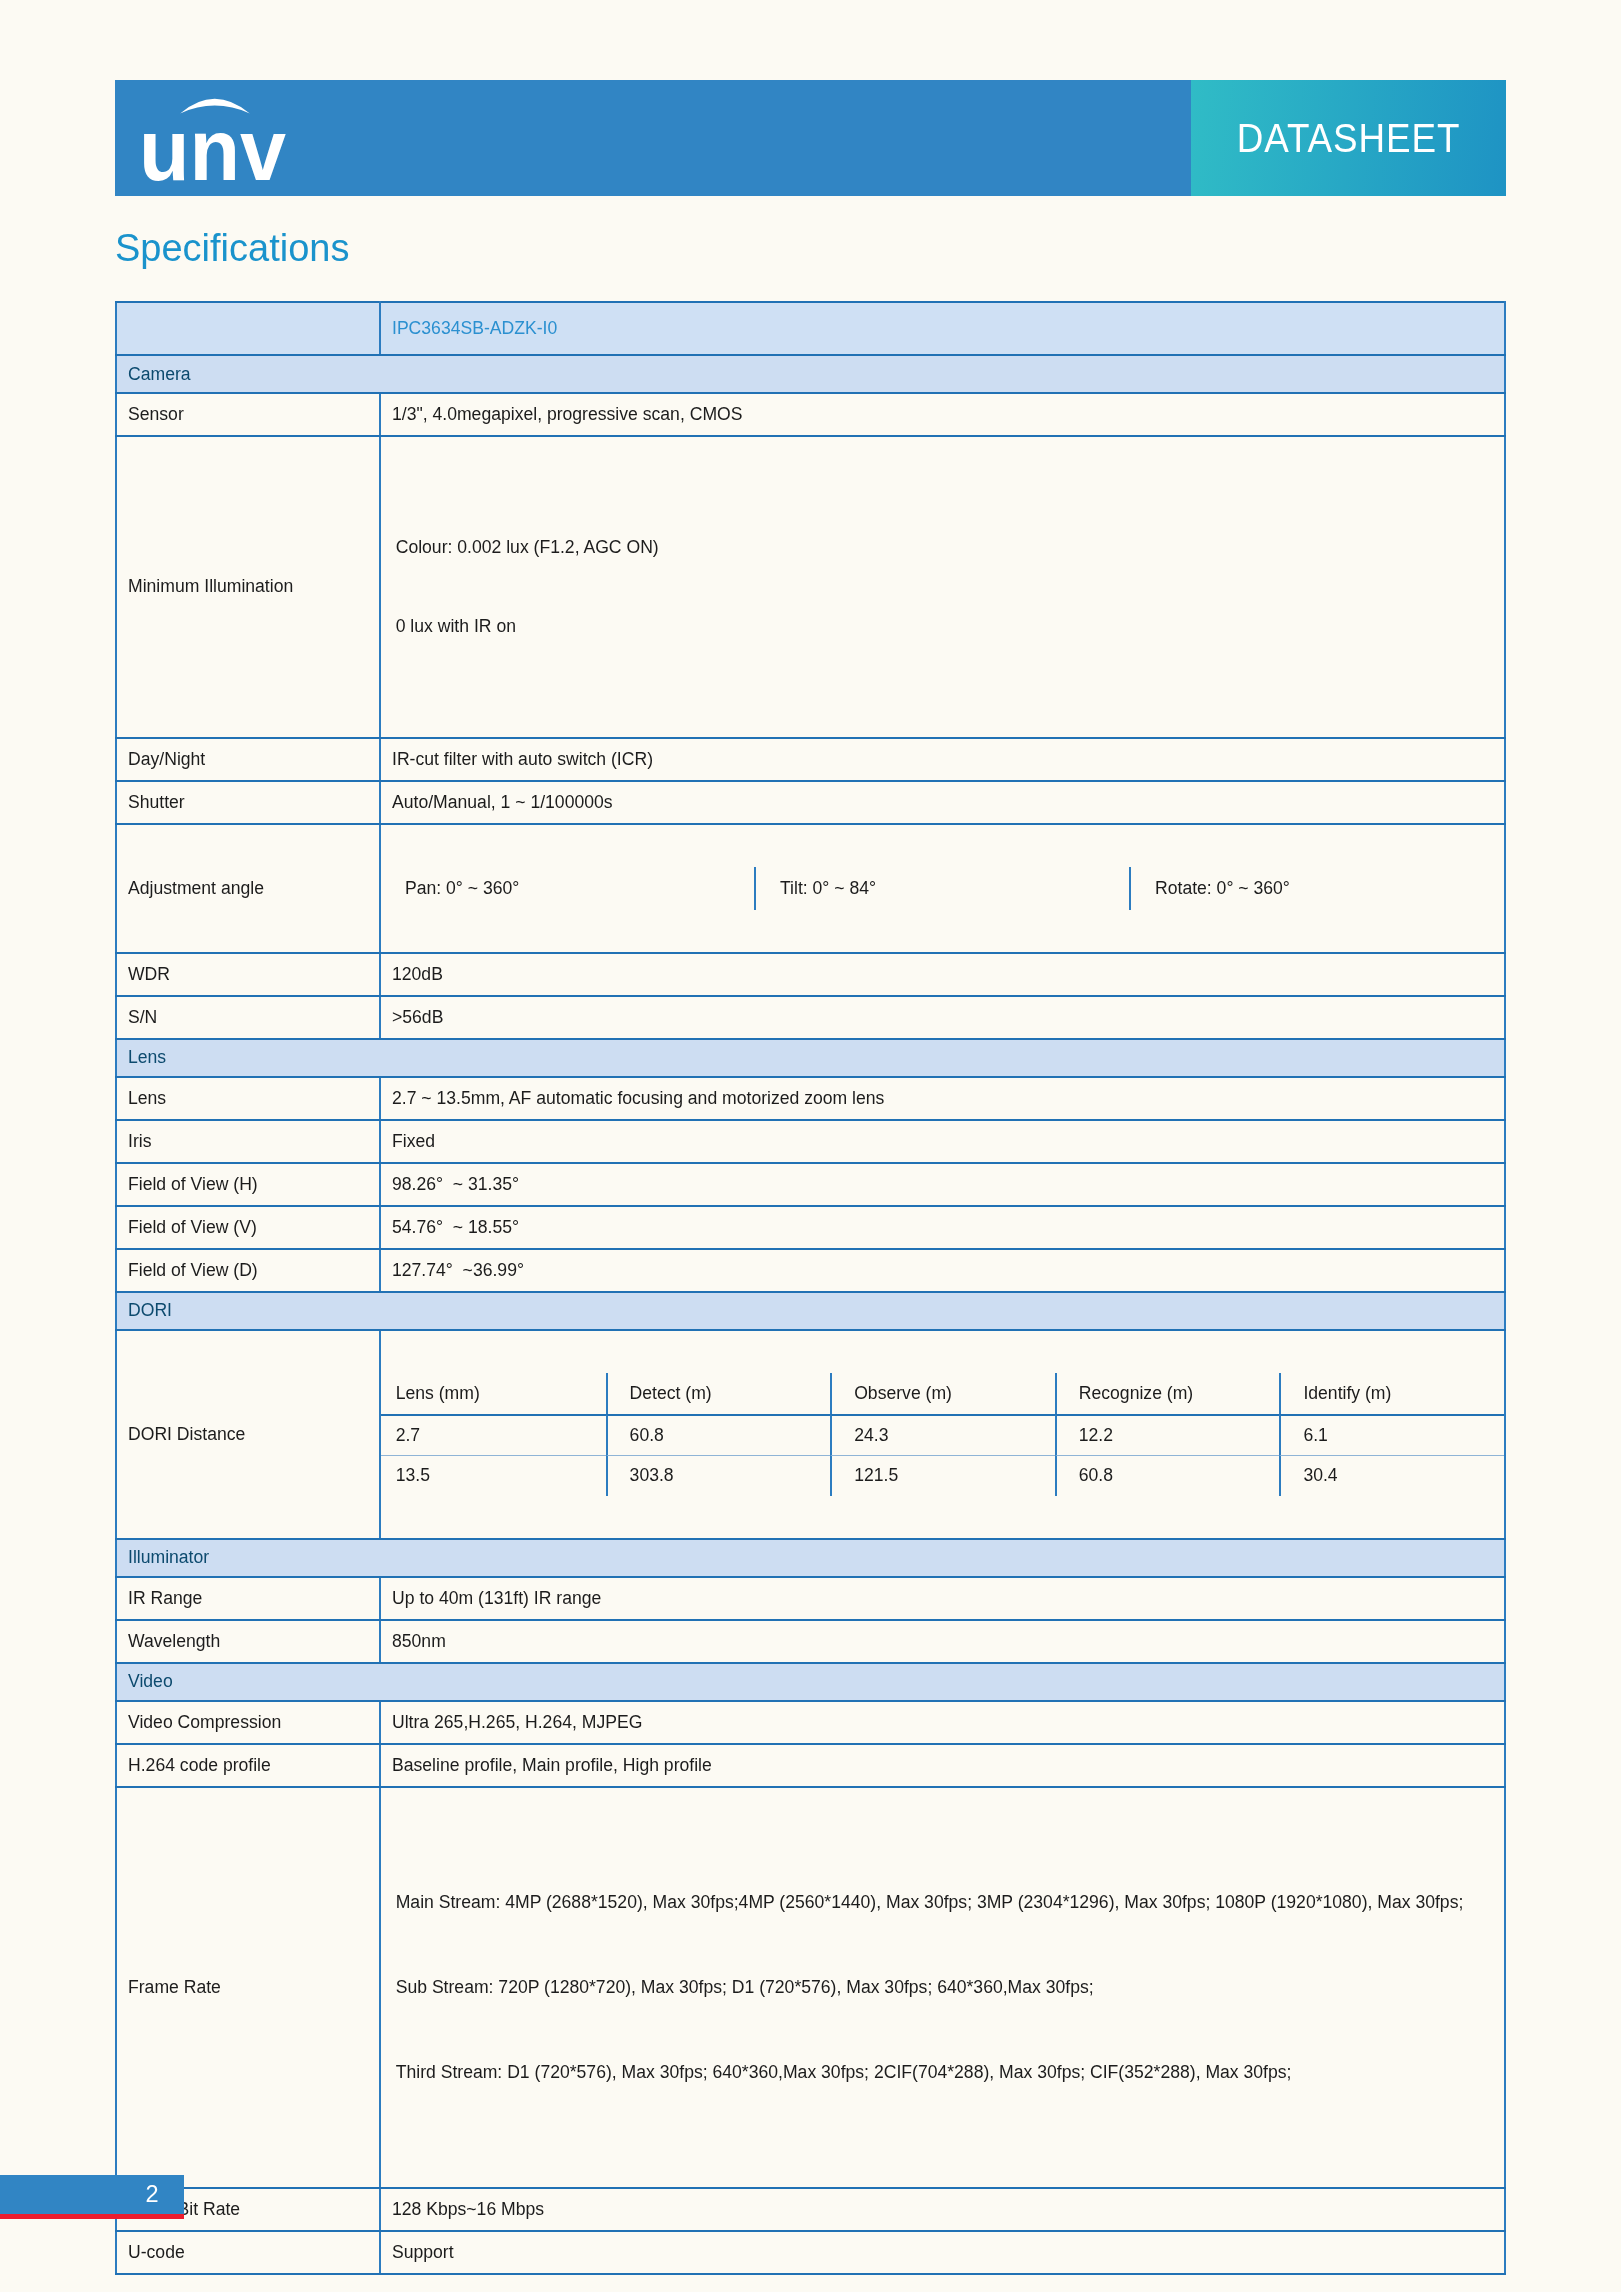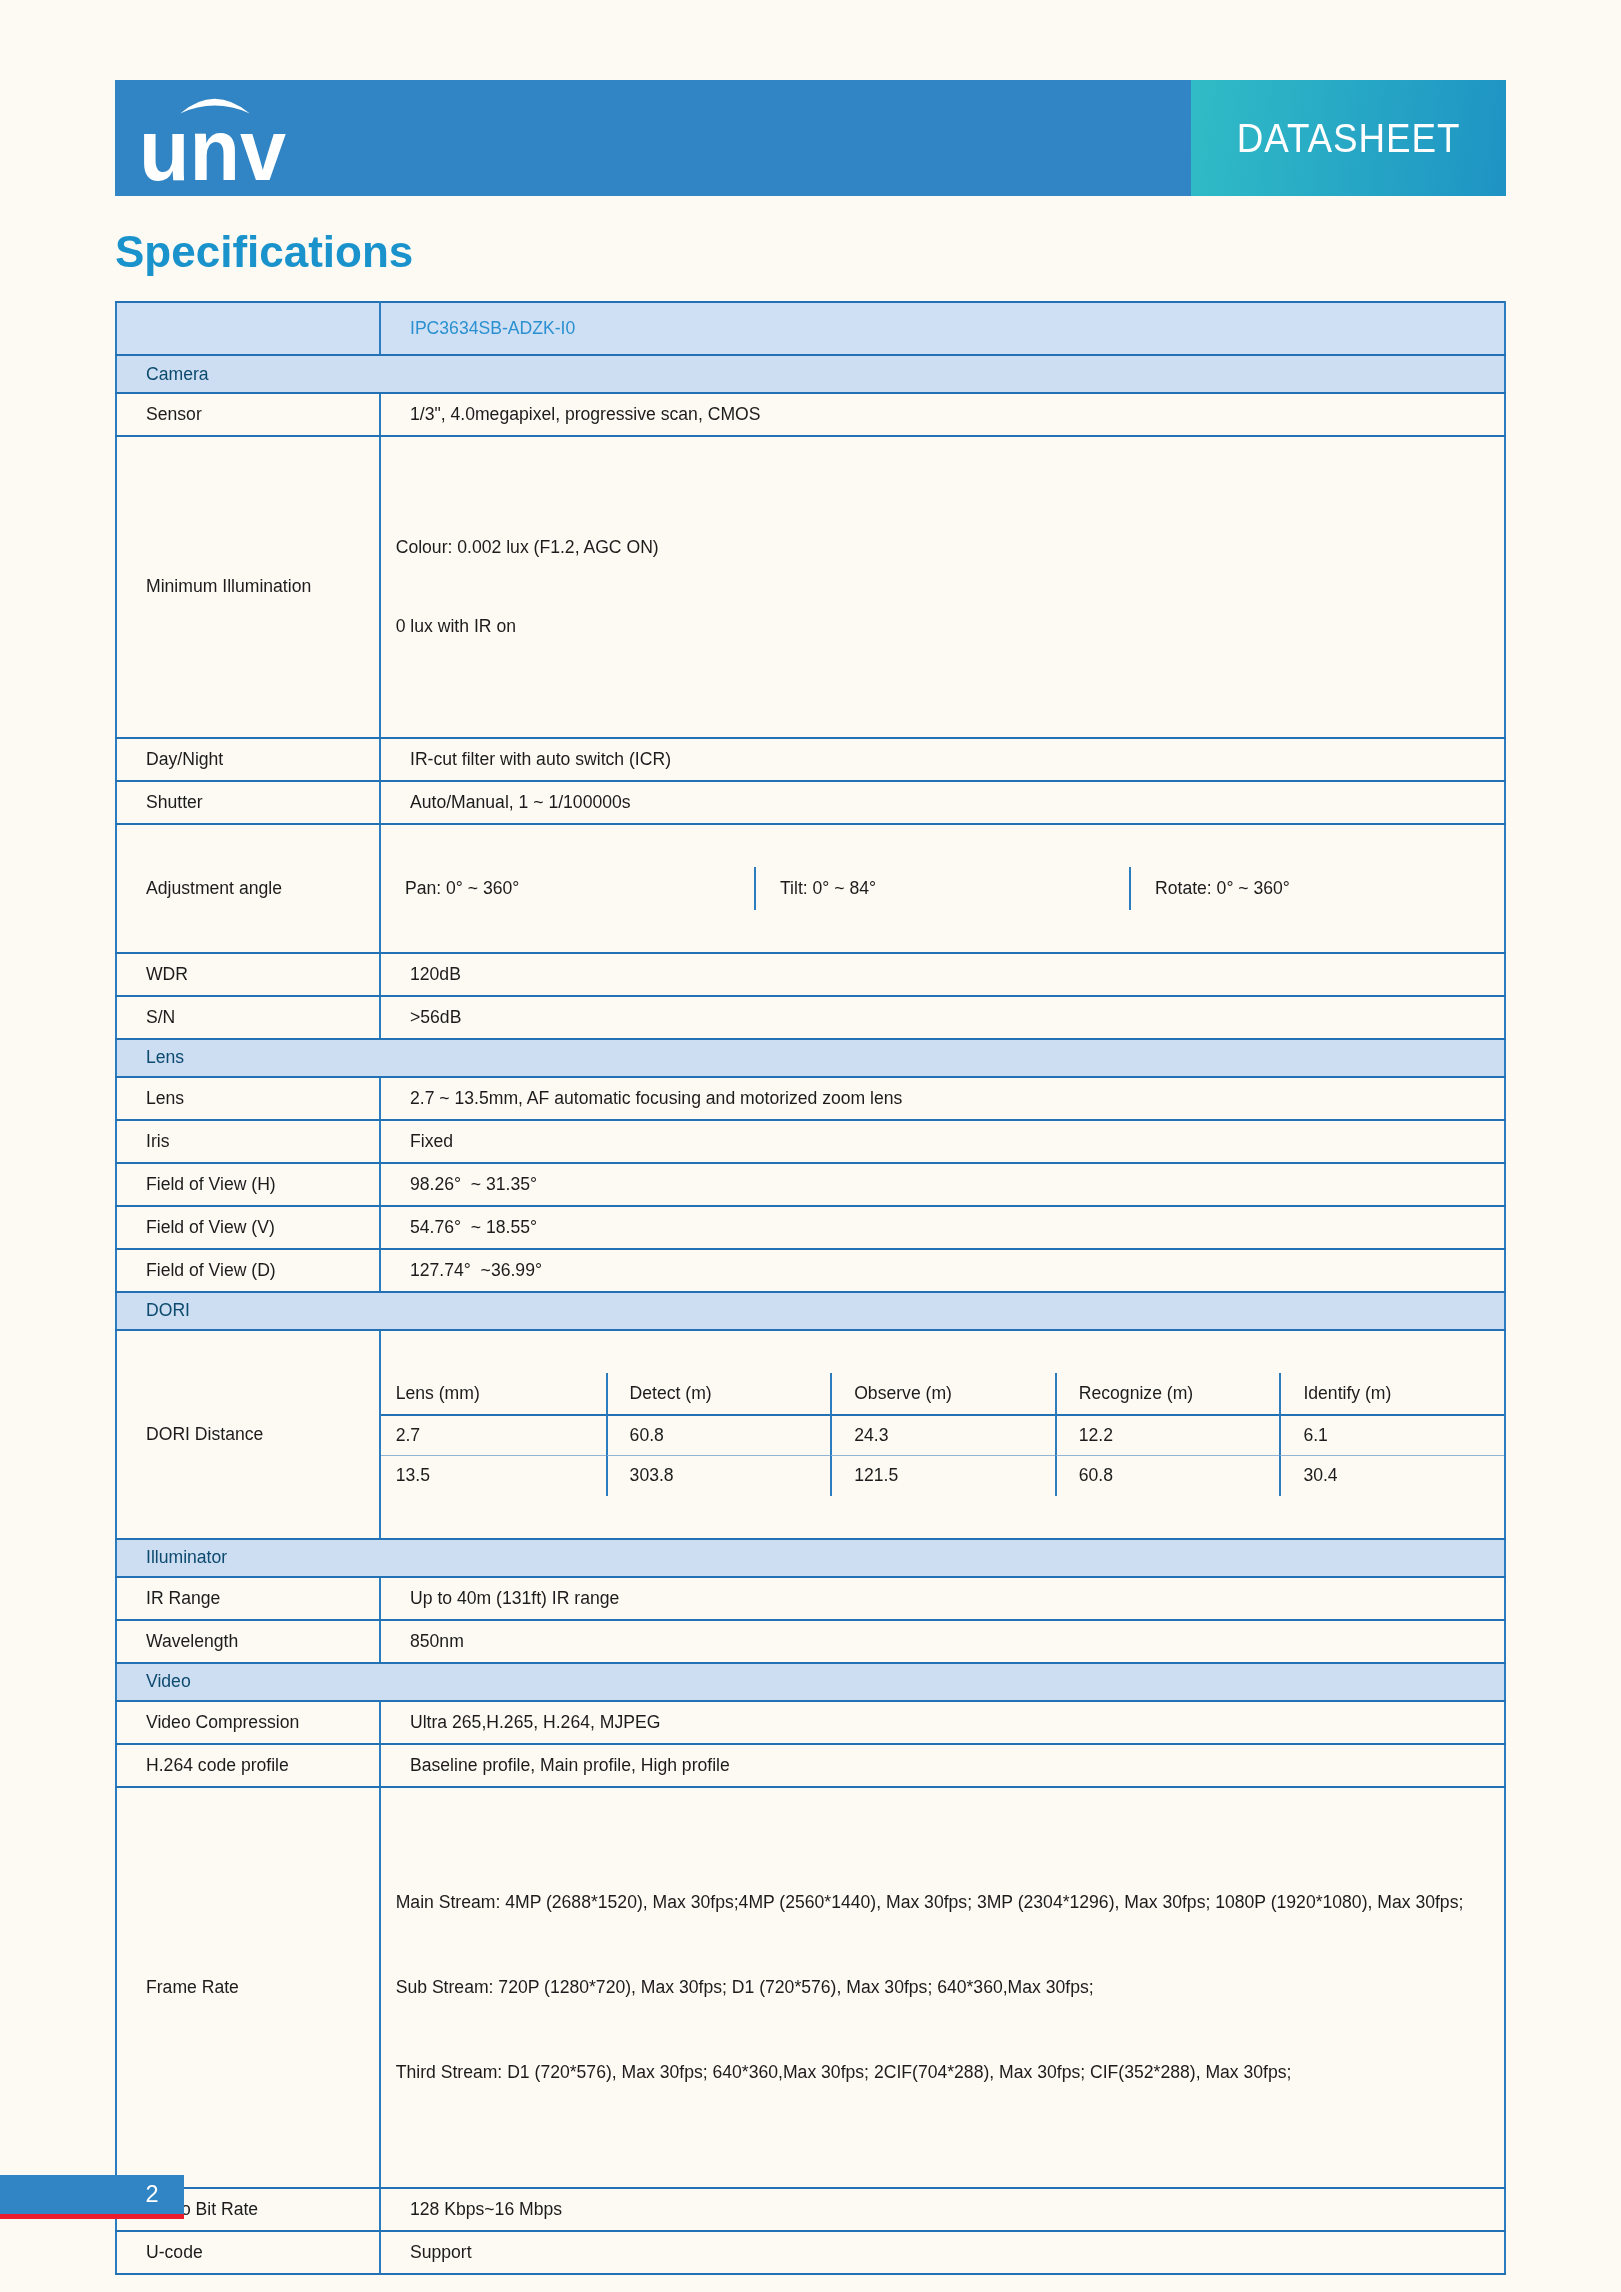--- a/index.html
+++ b/index.html
@@ -27,37 +27,37 @@
     display:flex; align-items:center; justify-content:center;
   }
   .datasheet-panel span {
     color:#ffffff; font-size:40px; letter-spacing:1px;
     transform:scaleX(.92); transform-origin:center;
   }
 
   
   .page-title {
     position:absolute; left:115px; top:227px;
-    font-size:44px; font-weight:700; color:#1a93cc;
+    font-size:38px; font-weight:400; color:#1a93cc;
   }
 
   
   .spec-table {
     position:absolute; left:115px; top:301px;
     width:1391px;
     border-collapse:collapse; table-layout:fixed;
     font-size:17.6px; color:#1c1c1c;
   }
   .spec-table td {
     border-top:2.9px solid #2171b4;
     border-bottom:2.9px solid #2171b4;
     border-left:2px solid #2c7cc0;
     border-right:2px solid #2c7cc0;
     vertical-align:middle;
-    padding:0 0 0 29px;
+    padding:0 0 0 11px;
     white-space:pre-wrap;
   }
   tr.model-row td { height:53px; background:#cfe0f4; color:#2b90d0; }
   tr.sec-row td   { height:38px; background:#cdddf2; color:#0c4a6e; }
   tr.row td       { height:43px; }
   td.nopad        { padding:0; }
 
   .two-line { padding:7.8px 0; }
   .two-line div { line-height:37px; }
 

